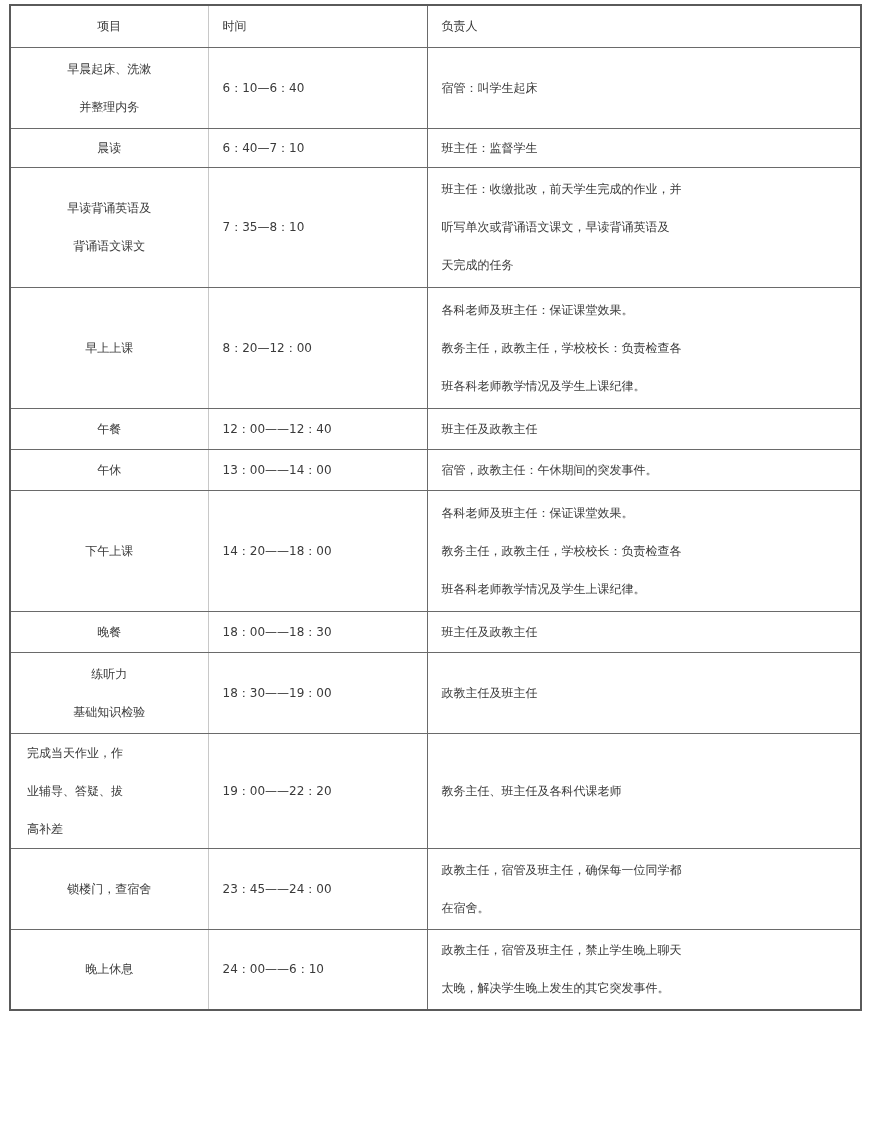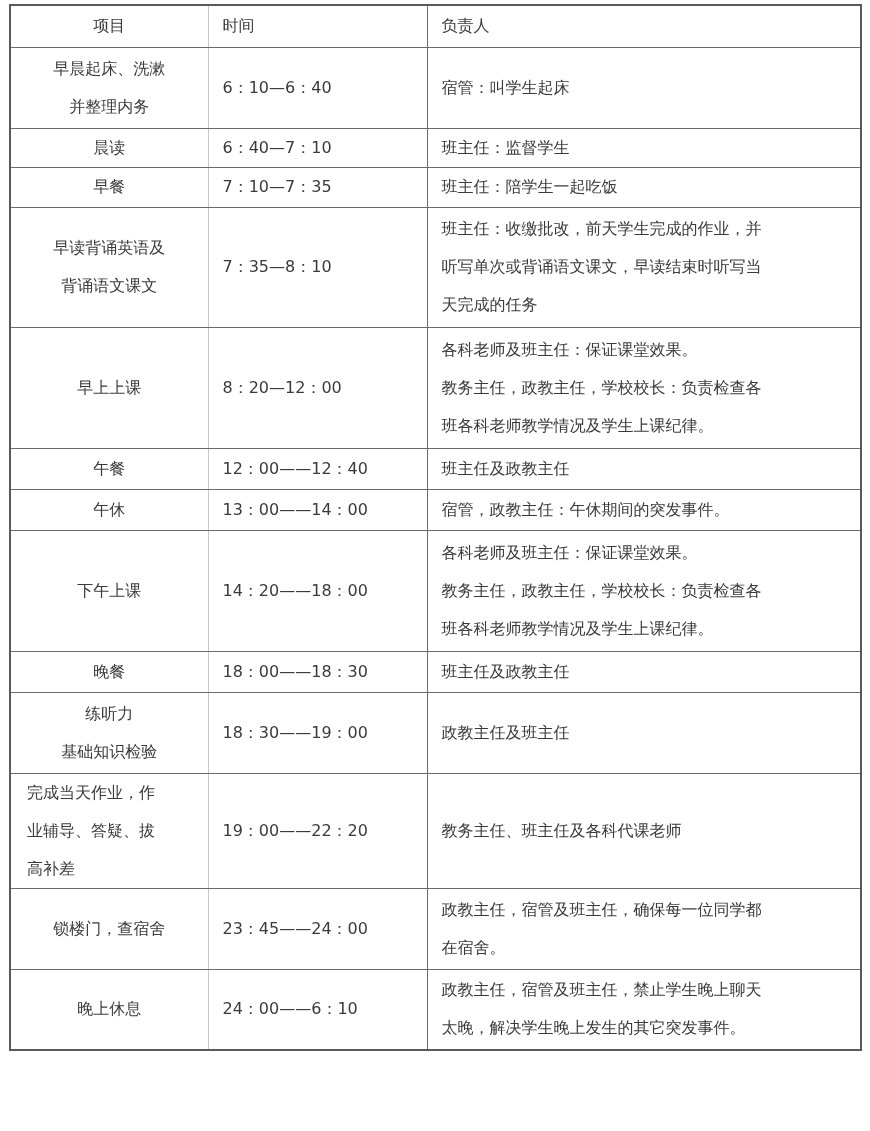--- a/index.html
+++ b/index.html
@@ -22,21 +22,21 @@
       width: 851px;
       border-collapse: collapse;
       table-layout: fixed;
       border: 2px solid #5a5a5a;
     }
     .schedule-table col.c1 { width: 198px; }
     .schedule-table col.c2 { width: 219px; }
     .schedule-table col.c3 { width: 434px; }
     .schedule-table td, .schedule-table th {
       font-weight: normal;
-      font-size: 16px;
+      font-size: 12px;
       line-height: 38px;
       padding: 0;
       vertical-align: middle;
       border-top: 1.5px solid #6a6a6a;
       border-bottom: 1.5px solid #6a6a6a;
     }
     .schedule-table .col-item {
       text-align: center;
       border-right: 1.5px solid #c8c8c8;
       padding: 0 12px;
@@ -93,38 +93,29 @@
       </tr>
       <tr style="height: 39px; padding-left: 33px;">
         <td class="col-item">
           <span style="display: block;">晨读</span>
         </td>
         <td class="col-time">6：40—7：10</td>
         <td class="col-owner">
           <span class="line">班主任：监督学生</span>
         </td>
       </tr>
-      <tr style="height: 40px;">
-        <td class="col-item">
-          <span style="display: block;">早餐</span>
-        </td>
-        <td class="col-time">7：10—7：35</td>
-        <td class="col-owner">
-          <span class="line">班主任：陪学生一起吃饭</span>
-        </td>
-      </tr>
       <tr style="height: 120px;">
         <td class="col-item">
           <span style="display: block;">早读背诵英语及</span>
           <span style="display: block;">背诵语文课文</span>
         </td>
         <td class="col-time">7：35—8：10</td>
         <td class="col-owner">
           <span class="line">班主任：收缴批改，前天学生完成的作业，并</span>
-          <span class="line">听写单次或背诵语文课文，早读结束时听写当</span>
+          <span class="line">听写单次或背诵语文课文，早读背诵英语及</span>
           <span class="line">天完成的任务</span>
         </td>
       </tr>
       <tr style="height: 121px;">
         <td class="col-item">
           <span style="display: block;">早上上课</span>
         </td>
         <td class="col-time">8：20—12：00</td>
         <td class="col-owner">
           <span class="line">各科老师及班主任：保证课堂效果。</span>

